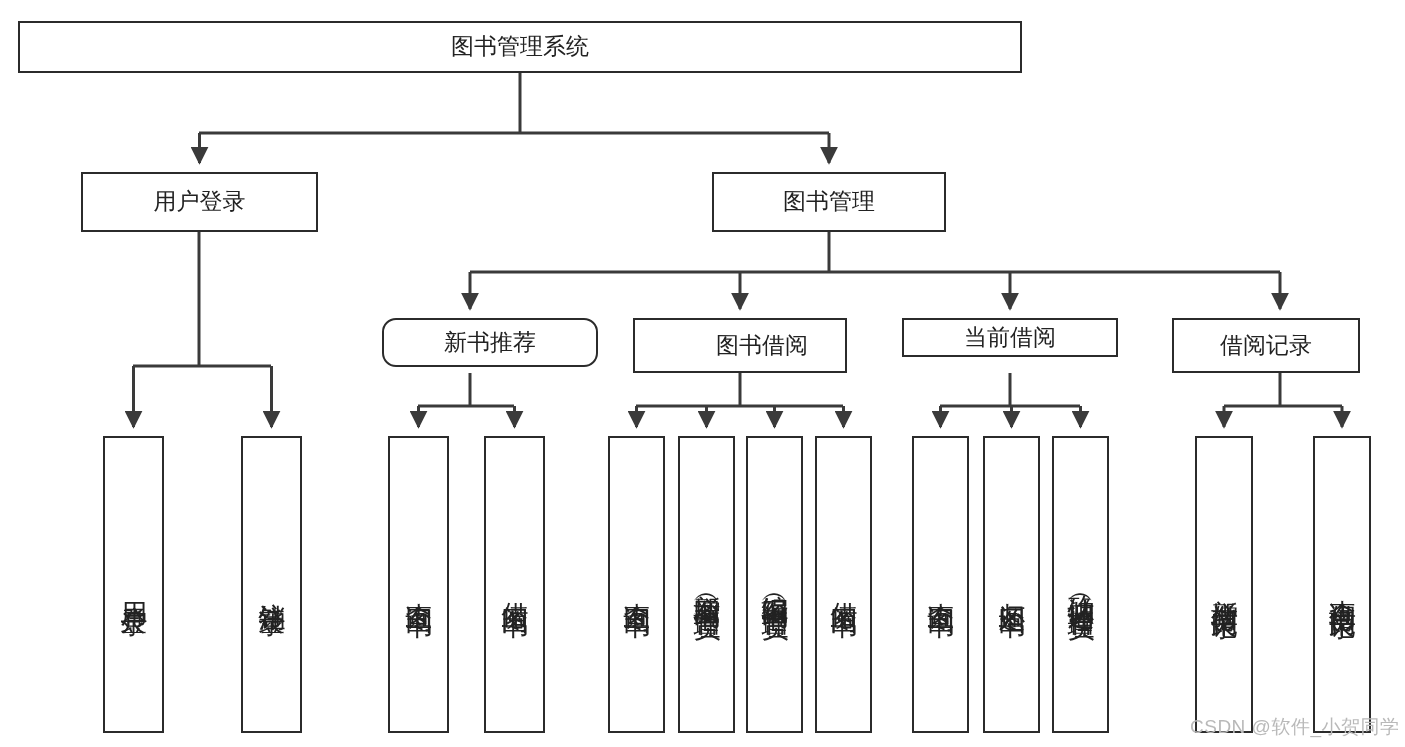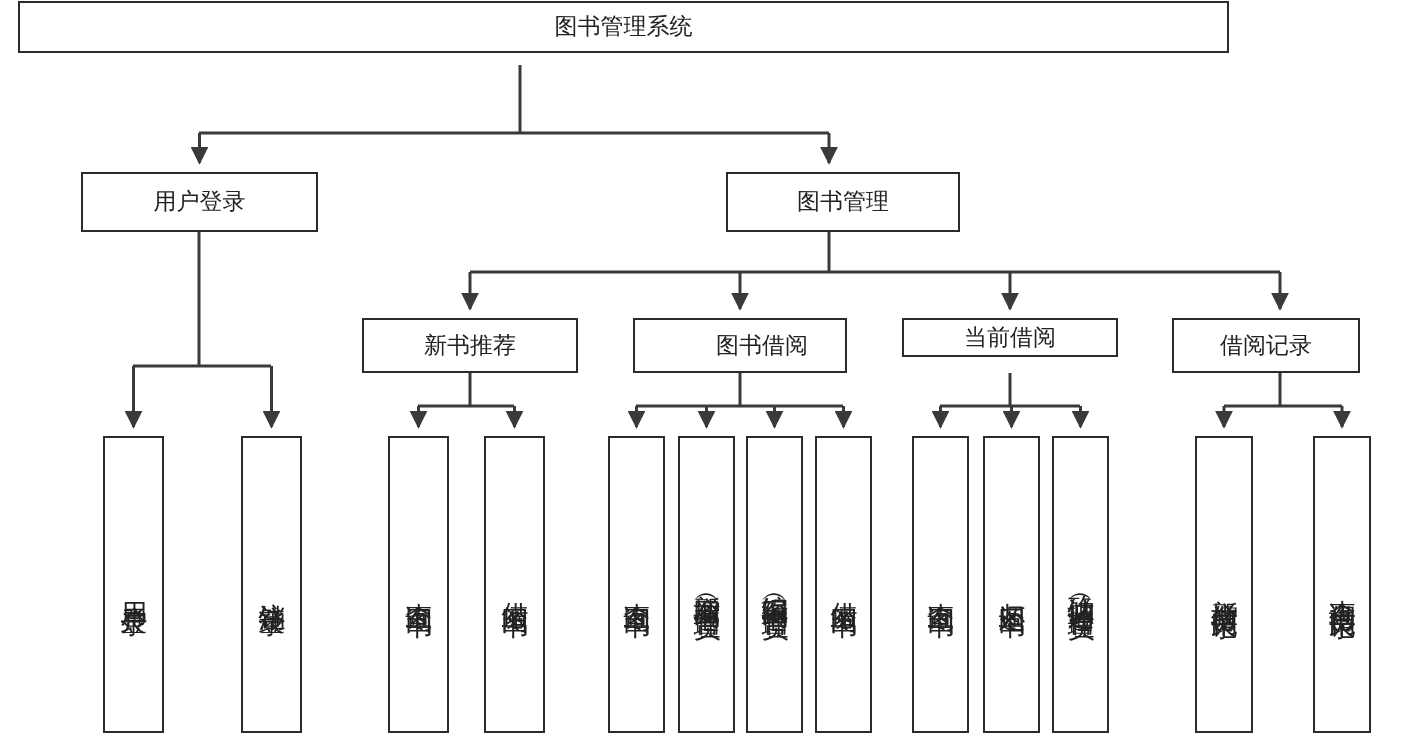--- a/index.html
+++ b/index.html
@@ -105,34 +105,34 @@
         <line x1="940.5" y1="406" x2="940.5" y2="427" marker-end="url(#arrow)"></line>
         <line x1="1011.5" y1="406" x2="1011.5" y2="427" marker-end="url(#arrow)"></line>
         <line x1="1080.5" y1="406" x2="1080.5" y2="427" marker-end="url(#arrow)"></line>
         <line x1="1280" y1="373" x2="1280" y2="406"></line>
         <line x1="1224" y1="406" x2="1342" y2="406"></line>
         <line x1="1224" y1="406" x2="1224" y2="427" marker-end="url(#arrow)"></line>
         <line x1="1342" y1="406" x2="1342" y2="427" marker-end="url(#arrow)"></line>
       </g>
   </svg>
 
-  <div class="node h" style="left: 18px; top: 1px; width: 1211px; height: 52px; align-items: center;">
+  <div class="node h" style="left: 18px; top: 21px; width: 1004px; height: 52px; align-items: center;">
     <span class="label">图书管理系统</span>
   </div>
 
   <div id="nodes-level2">
       <div class="node h" style="left: 81px; top: 172px; width: 237px; height: 60px;">
         <span class="label">用户登录</span>
       </div>
-      <div class="node h" style="left: 712px; top: 172px; width: 234px; height: 60px; margin-left: 14px;">
+      <div class="node h" style="left: 712px; top: 172px; width: 234px; height: 60px;">
         <span class="label">图书管理</span>
       </div>
     </div>
   <div id="nodes-level3">
-      <div class="node h" style="left: 362px; top: 318px; width: 216px; height: 55px;">
+      <div class="node h" style="left: 382px; top: 318px; width: 216px; height: 49px; border-radius: 14px;">
         <span class="label">新书推荐</span>
       </div>
       <div class="node h" style="left: 633px; top: 318px; width: 214px; height: 55px; padding-left: 44px;">
         <span class="label">图书借阅</span>
       </div>
       <div class="node h" style="left: 902px; top: 318px; width: 216px; height: 39px;">
         <span class="label">当前借阅</span>
       </div>
       <div class="node h" style="left: 1172px; top: 318px; width: 188px; height: 55px;">
         <span class="label">借阅记录</span>
@@ -173,13 +173,14 @@
         <span class="label">确认归还（管理员）</span>
       </div>
       <div class="node v" style="left: 1195px; top: 436px; width: 58px; height: 297px;">
         <span class="label">新增借阅记录</span>
       </div>
       <div class="node v" style="left: 1313px; top: 436px; width: 58px; height: 297px;">
         <span class="label">查询借阅记录</span>
       </div>
     </div>
 
+  <div class="watermark" style="left:1190px; top:714px;">CSDN @软件_小贺同学</div>
 </div>
 
 </body></html>

